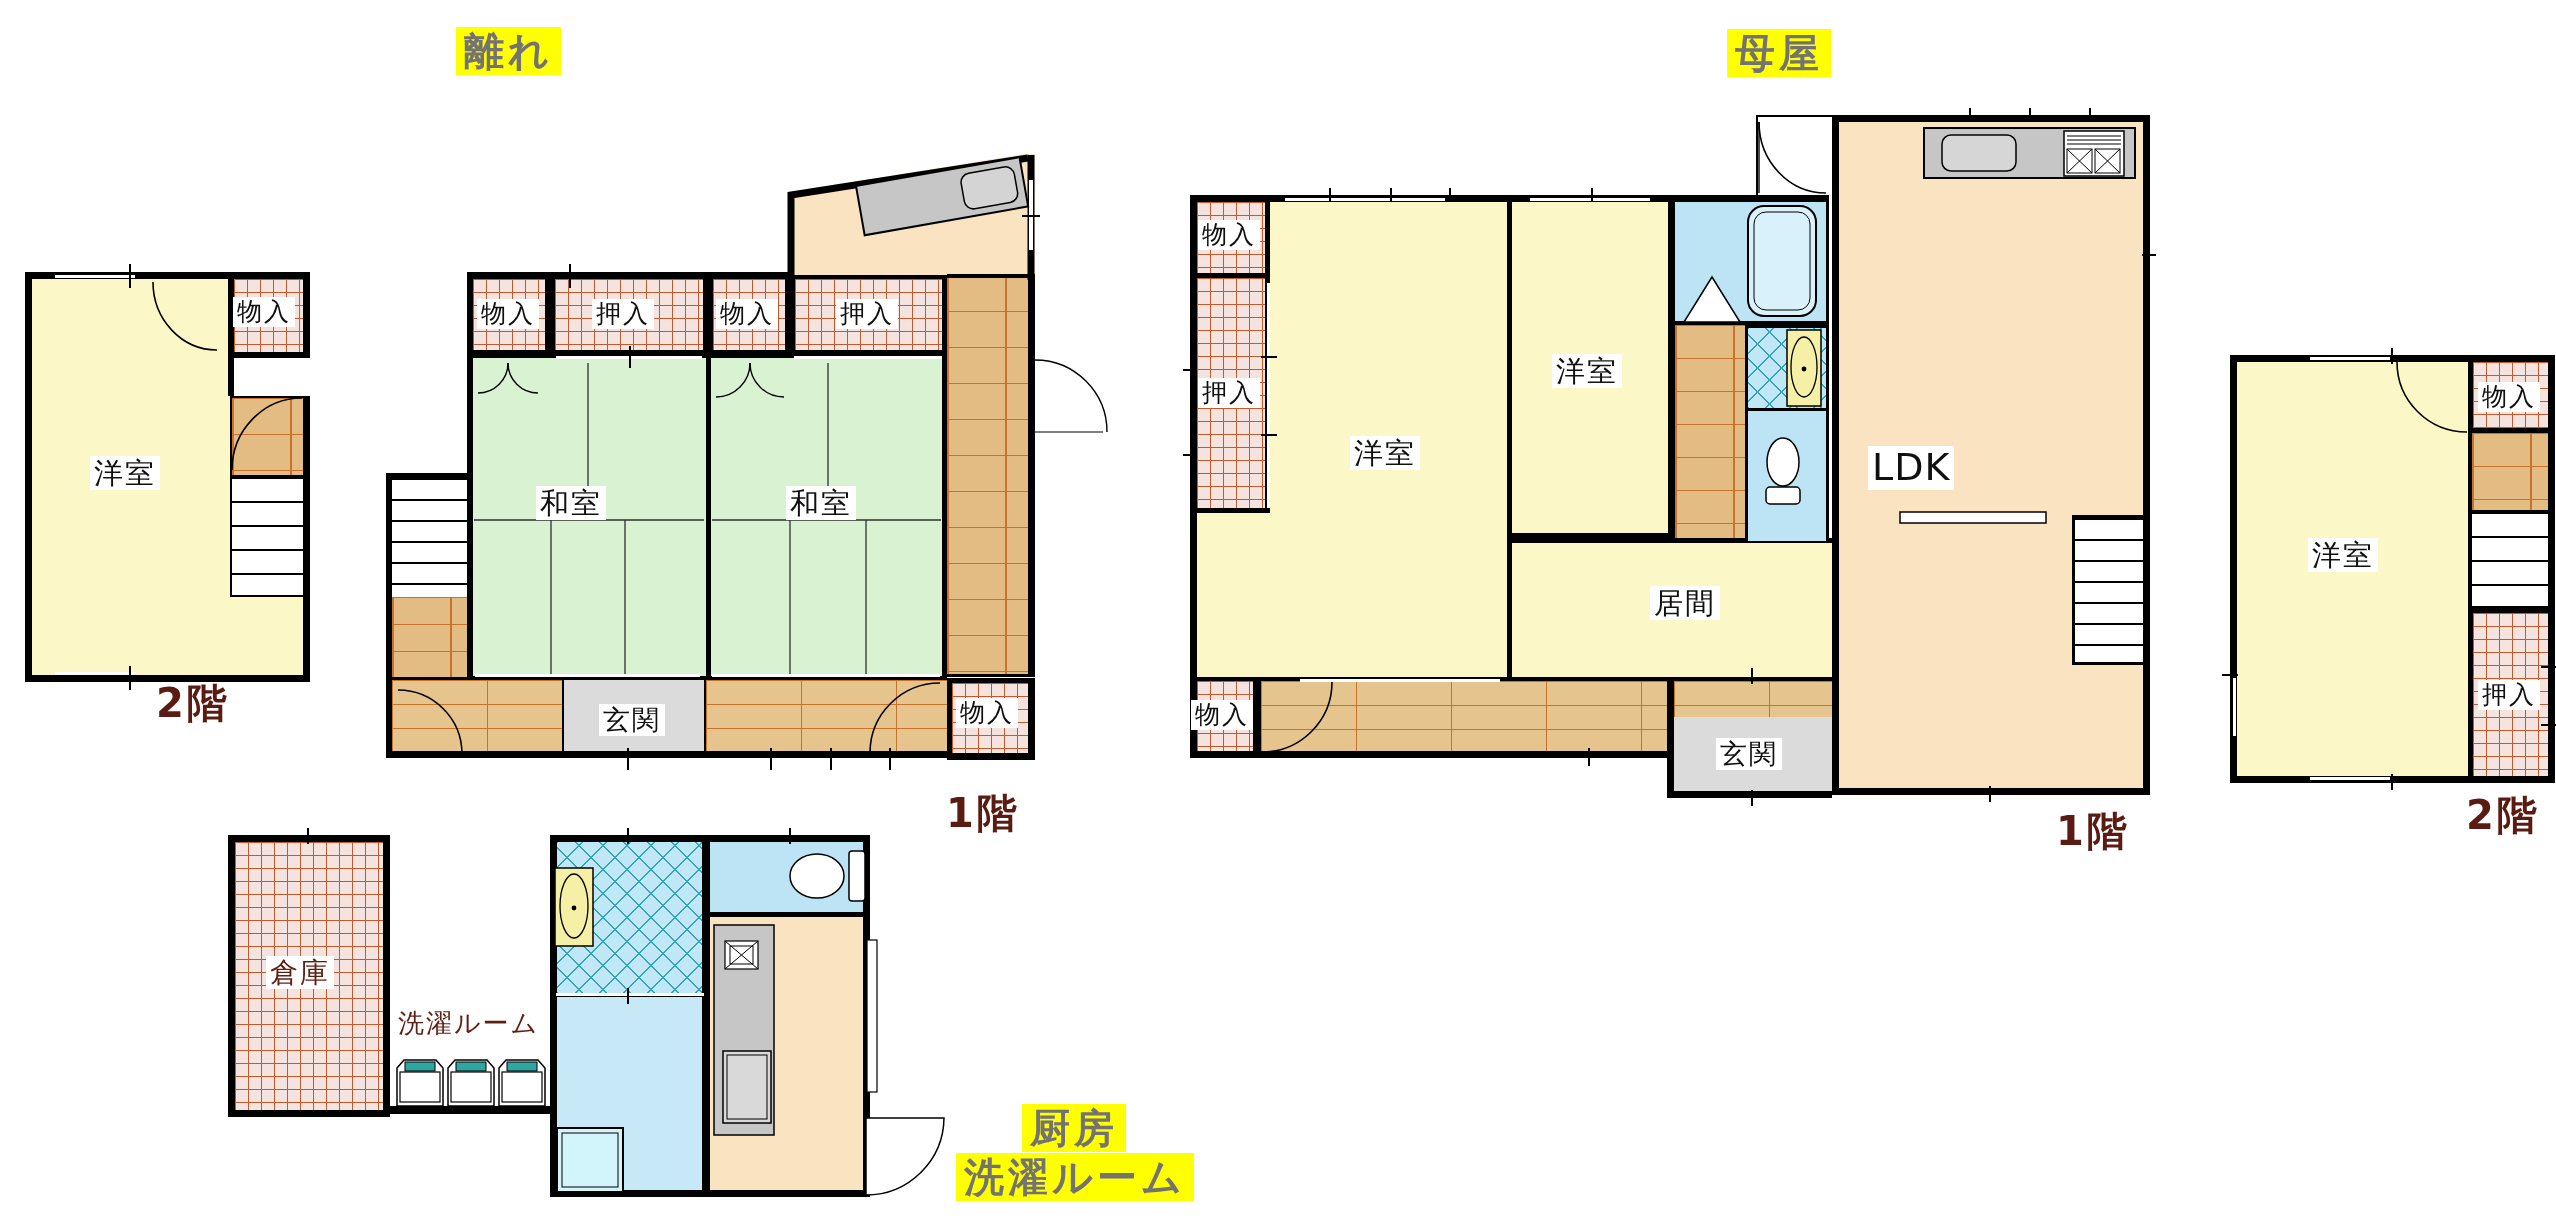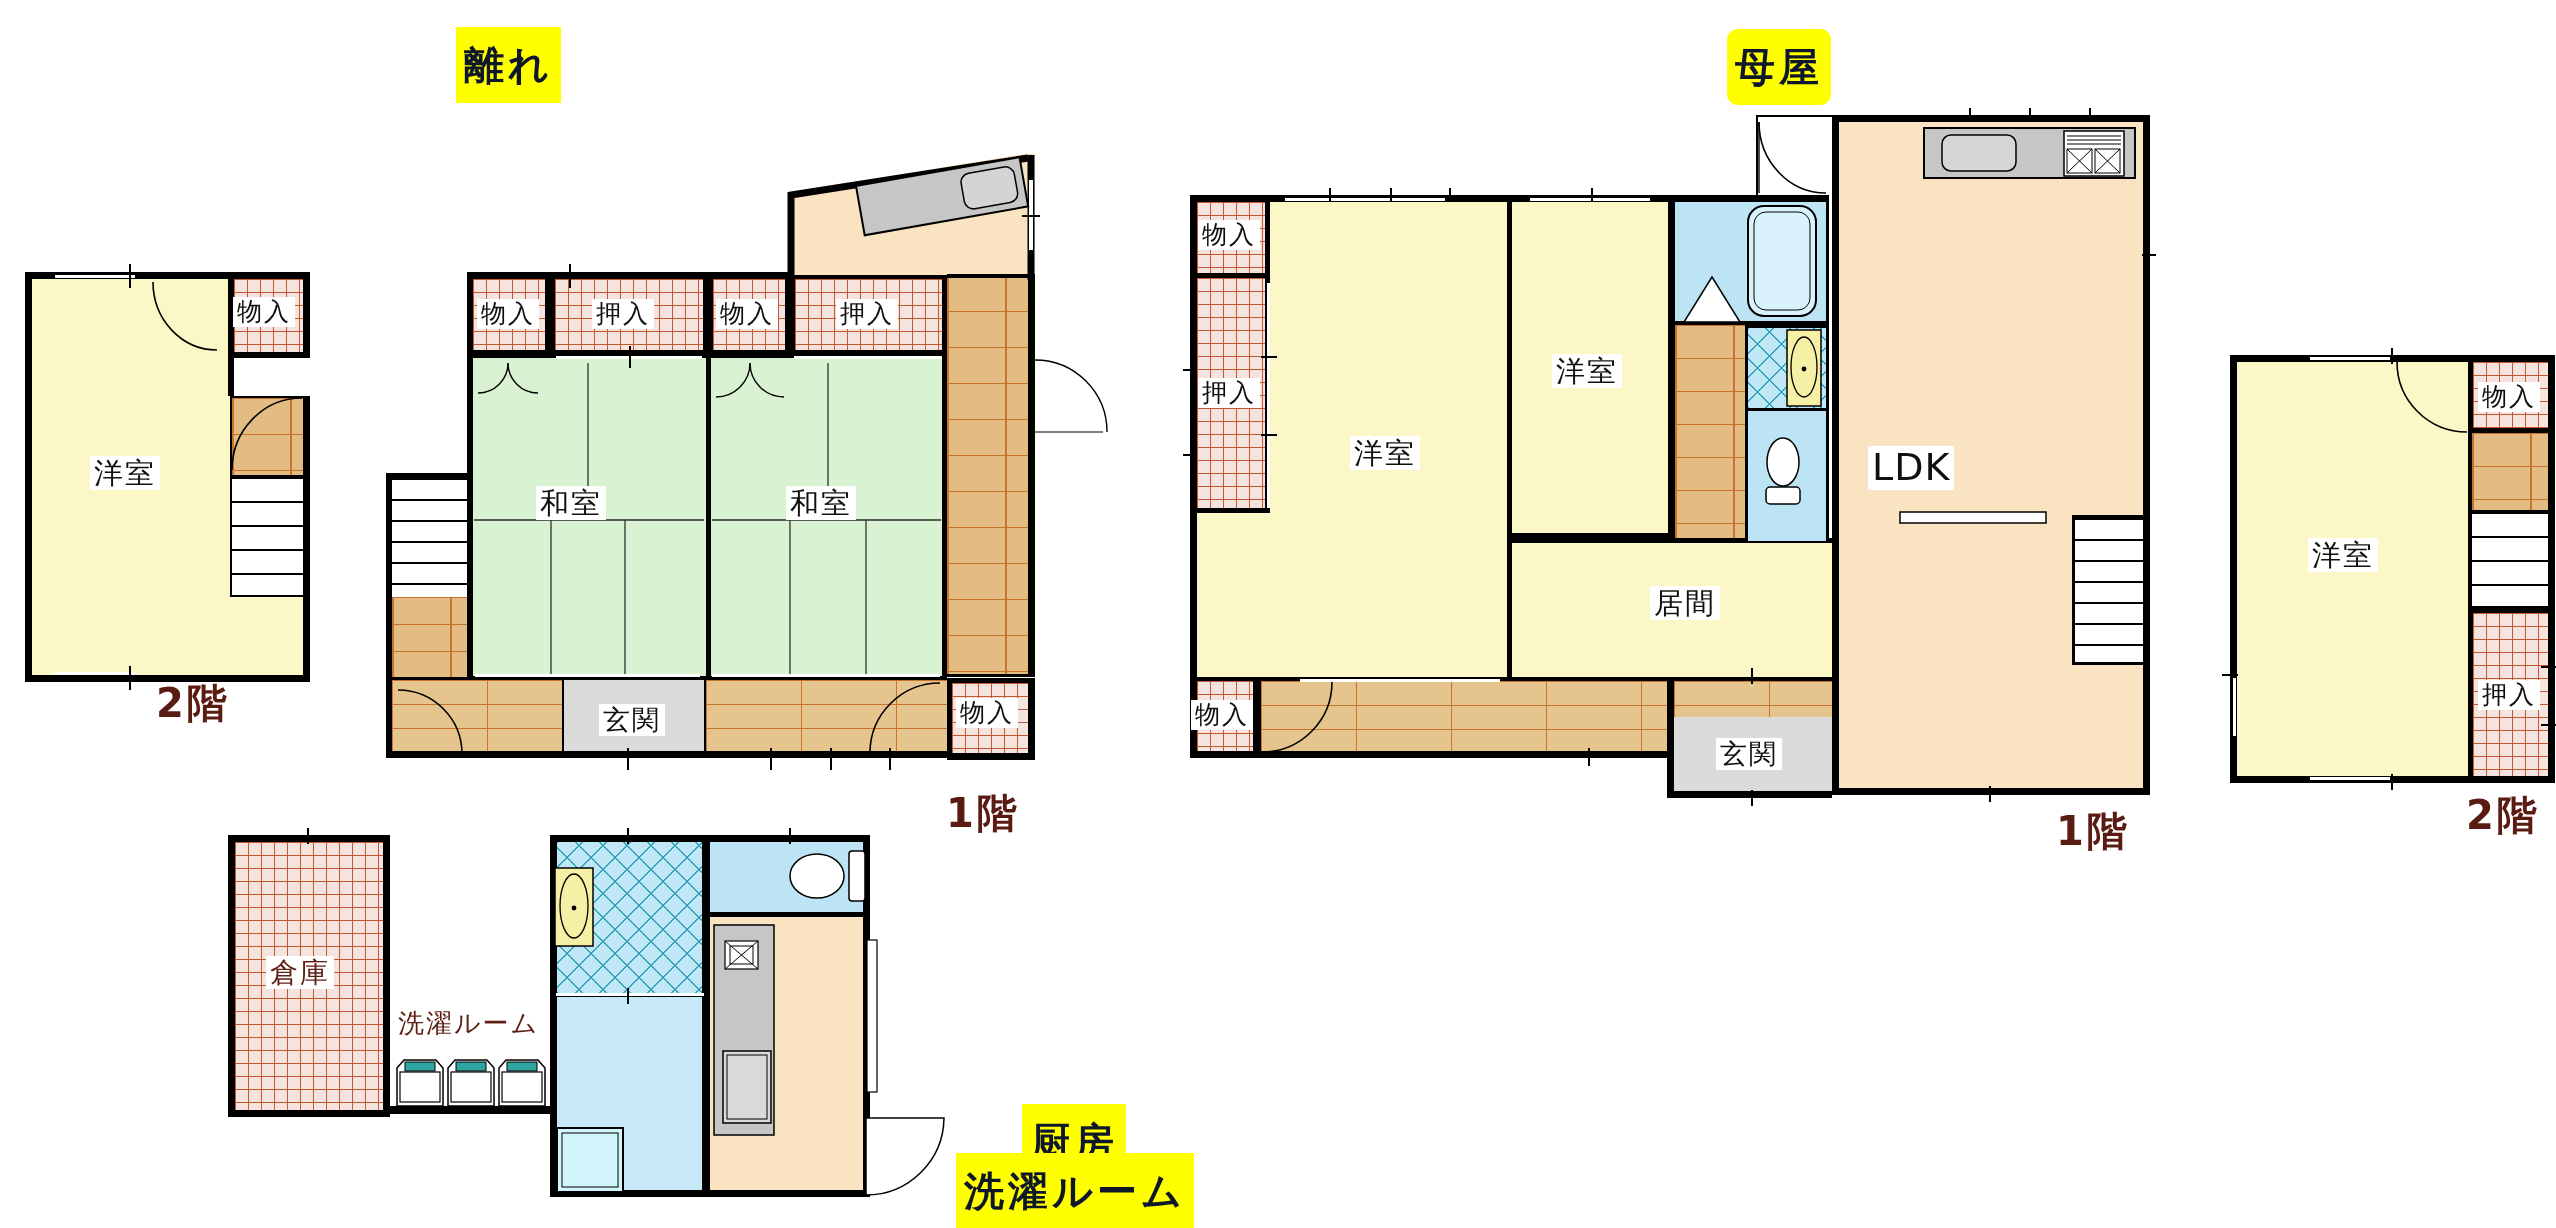--- a/index.html
+++ b/index.html
@@ -28,21 +28,21 @@
   .xhatch{background-color:#BFE7F5;background-image:
     repeating-linear-gradient(45deg,#35A3BC 0 1.4px,transparent 1.4px 17px),
     repeating-linear-gradient(135deg,#35A3BC 0 1.4px,transparent 1.4px 17px);}
   .stairs{background-color:#fff;background-image:linear-gradient(#000 1.6px,transparent 1.6px);
     background-size:100% 24px;}
   .lbl{position:absolute;z-index:10;background:#fff;color:#101010;font-size:27px;line-height:1.05;
        padding:2px 4px;white-space:nowrap;letter-spacing:2px;}
   .sm{font-size:25px;}
   .big{font-size:29px;text-align:right;}
   .flr{background:transparent;color:#5A1B12;font-size:40px;font-weight:bold;letter-spacing:3px;text-align:right;}
-  .ttl{background:#FFFF00;color:#0f172a;font-size:40px;font-weight:bold;padding:17px 8px;letter-spacing:4px;}
+  .ttl{background:#FFFF00;color:#737373;font-size:40px;font-weight:bold;padding:3px 8px;letter-spacing:4px;}
   .mar{color:#5E2014;}
   #ovl{position:absolute;left:0;top:0;z-index:6;pointer-events:none;}
 </style>
 </head>
 <body>
 
 <div id="canvas">
 
   <div class="rm yellow" style="left:25px;top:272px;width:285px;height:410px;border-width:7px;"></div>
   <div class="rm pink-grid" style="left:228px;top:272px;width:82px;height:86px;border-width:7px 7px 6px 6px;"></div>
@@ -259,21 +259,21 @@
 
     <g stroke="#000" stroke-width="2">
       <line x1="308" y1="828" x2="308" y2="844"></line>
       <line x1="628" y1="828" x2="628" y2="844"></line>
       <line x1="790" y1="828" x2="790" y2="844"></line>
       <line x1="628" y1="988" x2="628" y2="1004"></line>
     </g>
   </svg>
 
   <div class="lbl ttl" style="left:456px;top:27px;">離れ</div>
-  <div class="lbl ttl" style="left:1727px;top:29px;border-radius:11px;">母屋</div>
+  <div class="lbl ttl" style="left:1727px;top:29px;">母屋</div>
 
   <div class="lbl big" style="left:90px;top:456px;">洋室</div>
   <div class="lbl sm" style="left:233px;top:297px;">物入</div>
   <div class="lbl flr" style="left:152px;top:680px;">2階</div>
 
   <div class="lbl sm" style="left:477px;top:299px;">物入</div>
   <div class="lbl sm" style="left:592px;top:299px;">押入</div>
   <div class="lbl sm" style="left:716px;top:299px;">物入</div>
   <div class="lbl sm" style="left:836px;top:299px;">押入</div>
   <div class="lbl big" style="left:536px;top:486px;">和室</div>

